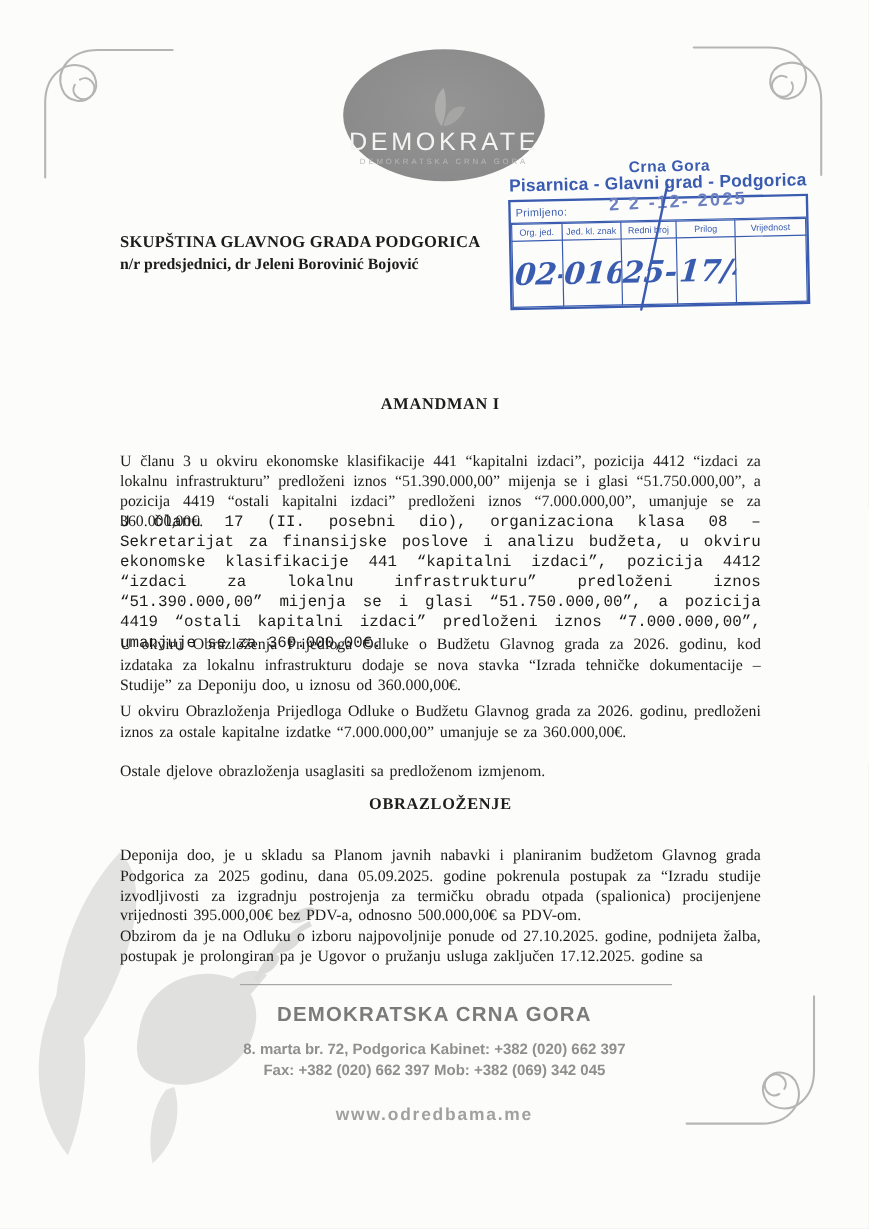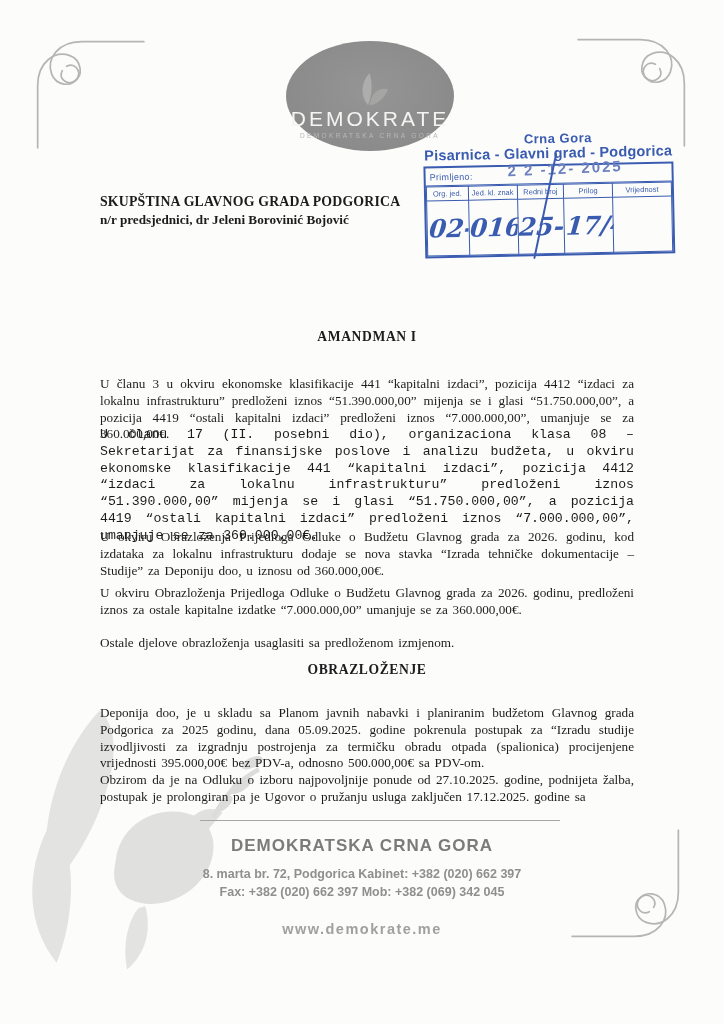--- a/index.html
+++ b/index.html
@@ -207,15 +207,15 @@
   </div>
 
   <div class="footer-rule"></div>
   <div class="footer">
     <div class="org">DEMOKRATSKA CRNA GORA</div>
     <div class="addr">
       <div>8. marta br. 72, Podgorica Kabinet: +382 (020) 662 397</div>
       <div>Fax: +382 (020) 662 397 Mob: +382 (069) 342 045</div>
     </div>
   </div>
-  <div class="website">www.demokrate.me</div>
+  <div class="website">www.odredbama.me</div>
 
 </div>
 
 </body></html>

